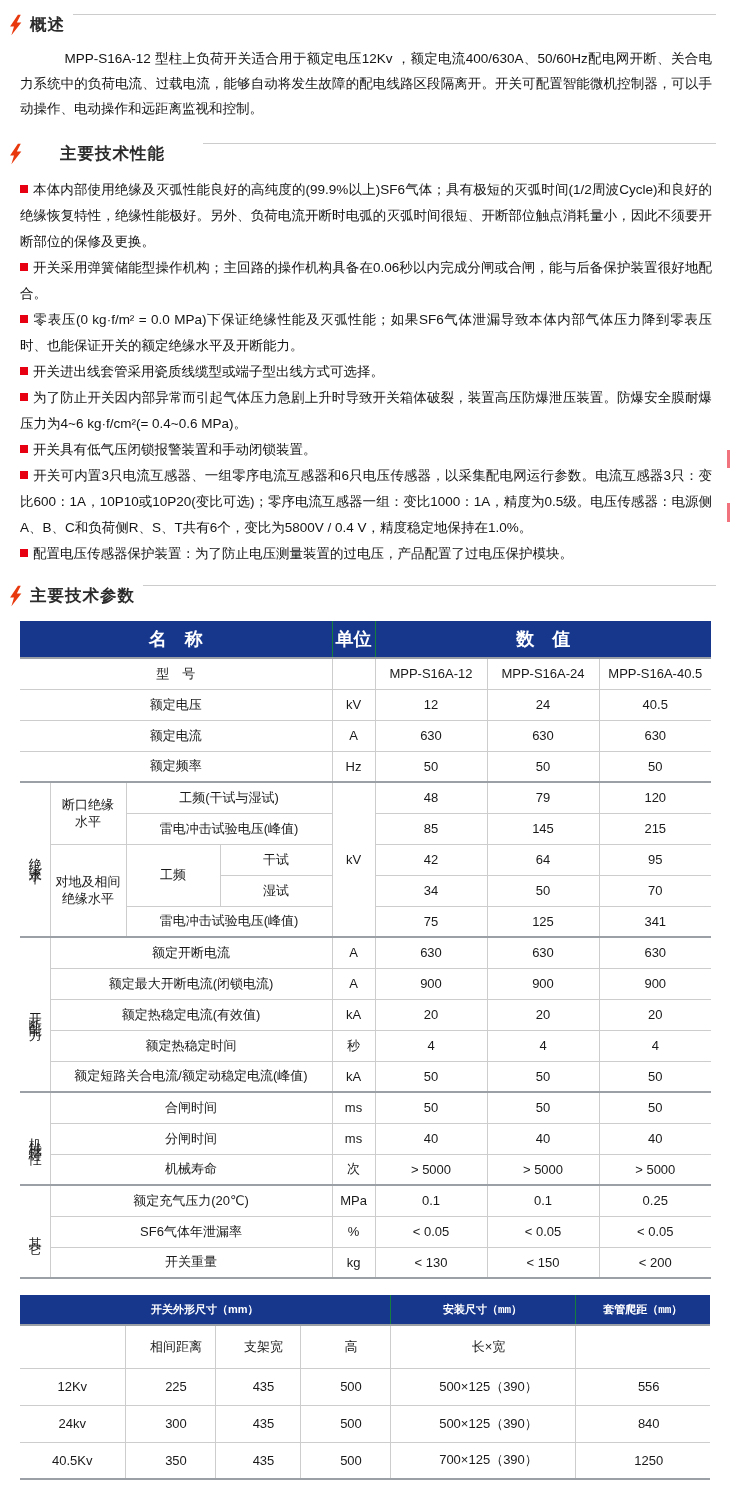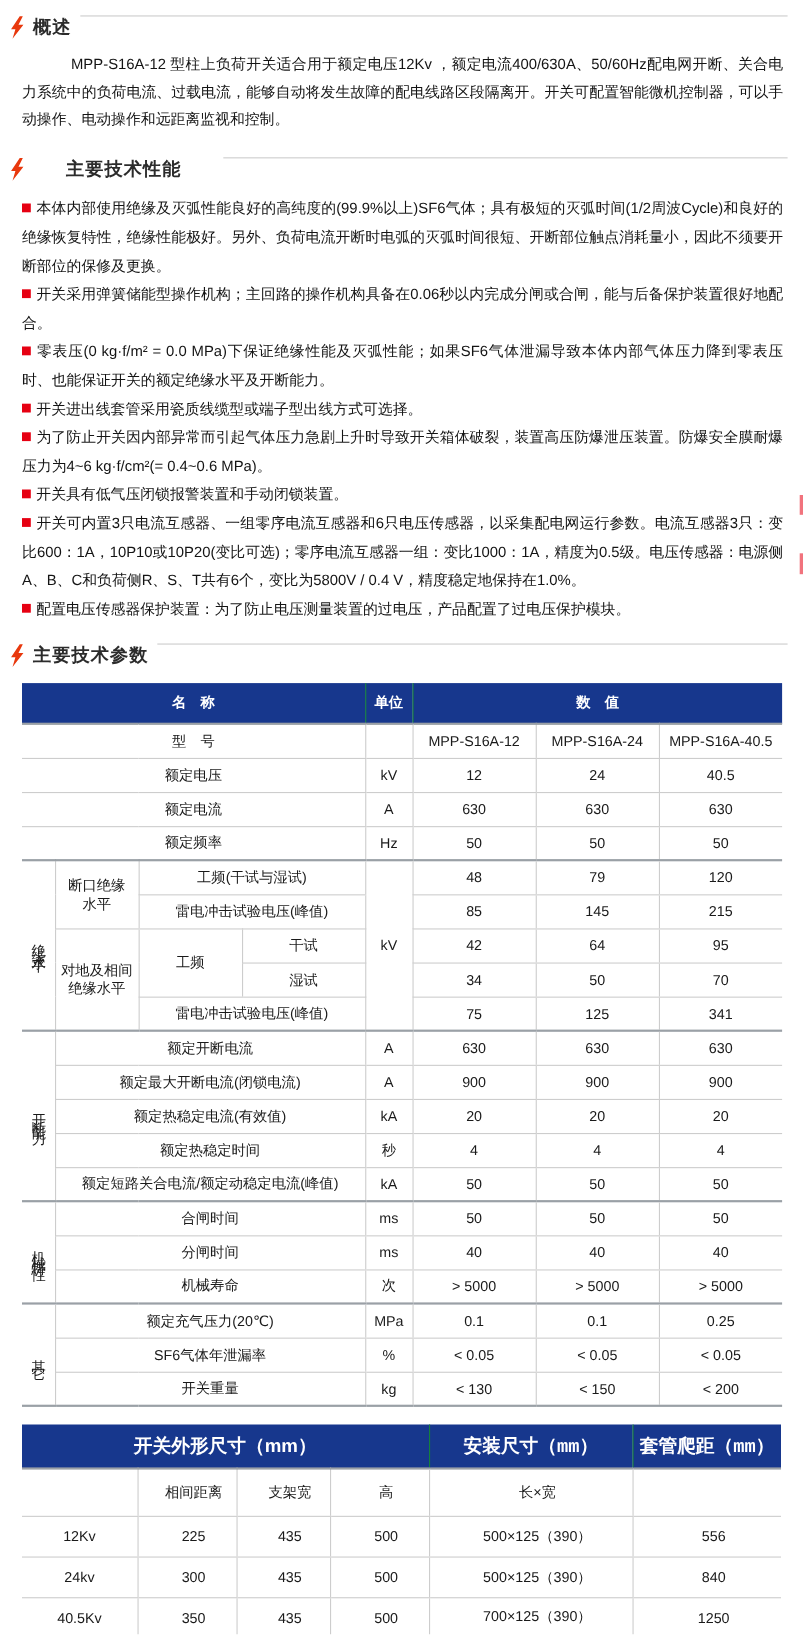--- a/index.html
+++ b/index.html
@@ -49,21 +49,21 @@
   }
 
   
   table { border-collapse:collapse; table-layout:fixed; margin:0 0 0 20px; }
   td, th { font-size:13px; text-align:center; vertical-align:middle; color:#1a1a1a; }
 
   tr.thead th {
     background:#17378d;
     color:#ffffff;
     font-weight:bold;
-    font-size:13px;
+    font-size:18px;
     height:37px;
     border-bottom:2px solid #9aa0a6;
   }
   tr.thead th.gap { border-left:1px solid #15803d;font-family:Liberation Mono, monospace; }
 
   
   .params { width:691px; margin-top:14px; }
   .params td { height:31px; border-bottom:1px solid #cdcdcd; background:#fff; }
   .params td.vl { border-left:1px solid #cdcdcd; }
   .params tr.sec td { border-bottom:2px solid #9aa0a6; }
@@ -71,21 +71,21 @@
   .params td.sub { white-space:pre-line; line-height:17px; }
   .vt {
     writing-mode:vertical-lr;
     text-orientation:upright;
     letter-spacing:5px;
     display:inline-block;
   }
 
   
   .dims { width:690px; margin-top:16px; }
-  .dims tr.thead th { height:40px; font-size:17px; }
+  .dims tr.thead th { height:30px; font-size:11px; }
   .dims td { height:37px; border-bottom:1px solid #cdcdcd; background:#fff; }
   .dims td.vl { border-left:1px solid #cdcdcd;padding-left:12px; }
   .dims tr.subhead td { height:43px; }
   .dims tr.last td { border-bottom:2px solid #9aa0a6; }
 
   
   .edge-mark { position:absolute; right:0; width:3px; background:#e60012; opacity:.55; }
   .edge-mark.m1 { top:450px; height:18px; }
   .edge-mark.m2 { top:503px; height:19px; }
 </style>

